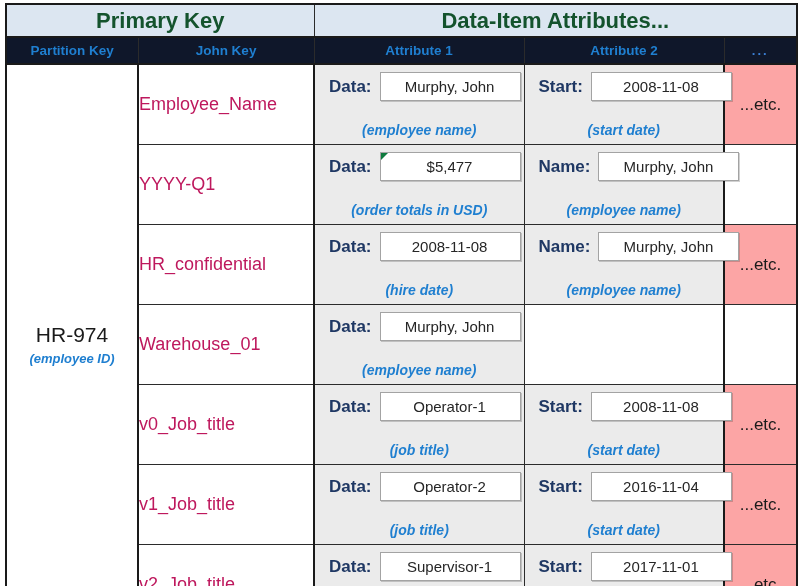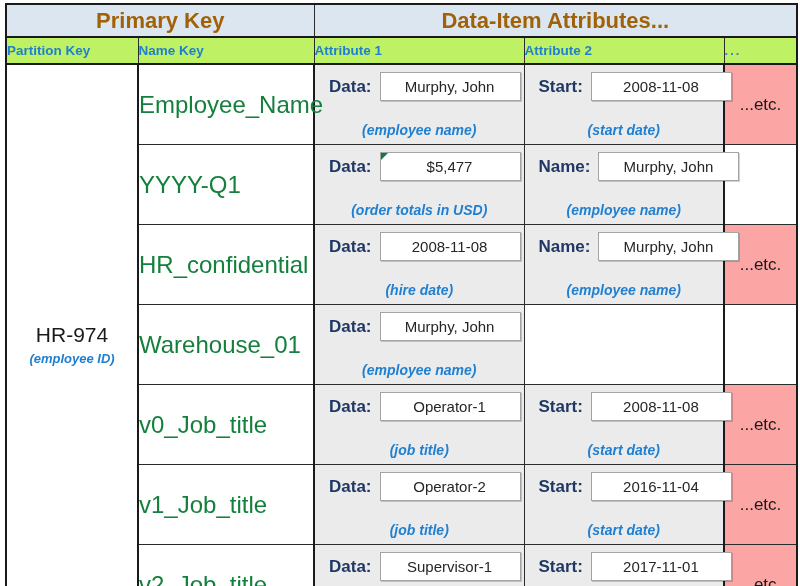--- a/index.html
+++ b/index.html
@@ -34,35 +34,35 @@
   table.grid td, table.grid th {
     padding: 0;
     margin: 0;
     vertical-align: middle;
     border: 1px solid #2b2b2b;
   }
 
   
   .hdr-top {
     background: #dce6f1;
-    color: #a16207;
+    color: #14532d;
     font-size: 22px;
     text-align: center;
     height: 31px;
     border-top: 2px solid #1a1a1a !important;
     border-bottom: 2px solid #1a1a1a !important;
   }
   .hdr-top.pk { border-left: 2px solid #1a1a1a !important; }
   .hdr-top.attrs { border-right: 2px solid #1a1a1a !important; }
 
   .hdr-sub {
-    background: #bef264;
+    background: #0f172a;
     color: #1f7fd0;
     font-size: 13.5px;
-    text-align: left;
+    text-align: center;
     height: 25px;
     border-bottom: 2px solid #1a1a1a !important;
   }
   .hdr-sub.firstcol { border-left: 2px solid #1a1a1a !important; }
   .hdr-sub.lastcol  { border-right: 2px solid #1a1a1a !important; }
   .hdr-sub .dots { color: #3b7fd4; letter-spacing: 2px; font-size: 13px; }
 
   
   td.pk-cell {
     background: #ffffff;
@@ -80,22 +80,22 @@
     font-size: 13px;
     font-style: italic;
     font-weight: bold;
     color: #1f7fd0;
     margin-top: 4px;
   }
 
   td.sk-cell {
     background: #ffffff;
     padding-left: 14px;
-    font-size: 24px;
-    color: #15803d;
+    font-size: 18px;
+    color: #be185d;
     border-right: 2px solid #1a1a1a !important;
     border-top: 1px solid #4a4a4a;
     border-bottom: 1px solid #4a4a4a;
   }
 
   td.attr-cell {
     background: #ebebeb;
     vertical-align: top;
     border-top: 1px solid #4a4a4a;
     border-bottom: 1px solid #4a4a4a;
@@ -179,21 +179,21 @@
       <col style="width:200px">
       <col style="width:73px">
     </colgroup>
     <thead>
       <tr>
         <th class="hdr-top pk" colspan="2">Primary Key</th>
         <th class="hdr-top attrs" colspan="3">Data-Item Attributes...</th>
       </tr>
       <tr>
         <th class="hdr-sub firstcol">Partition Key</th>
-        <th class="hdr-sub">Name Key</th>
+        <th class="hdr-sub">John Key</th>
         <th class="hdr-sub">Attribute 1</th>
         <th class="hdr-sub">Attribute 2</th>
         <th class="hdr-sub lastcol">
           <span class="dots">...</span>
         </th>
       </tr>
     </thead>
     <tbody id="grid-body">
         <tr style="height: 75px;">
           <td class="pk-cell" rowspan="7">

